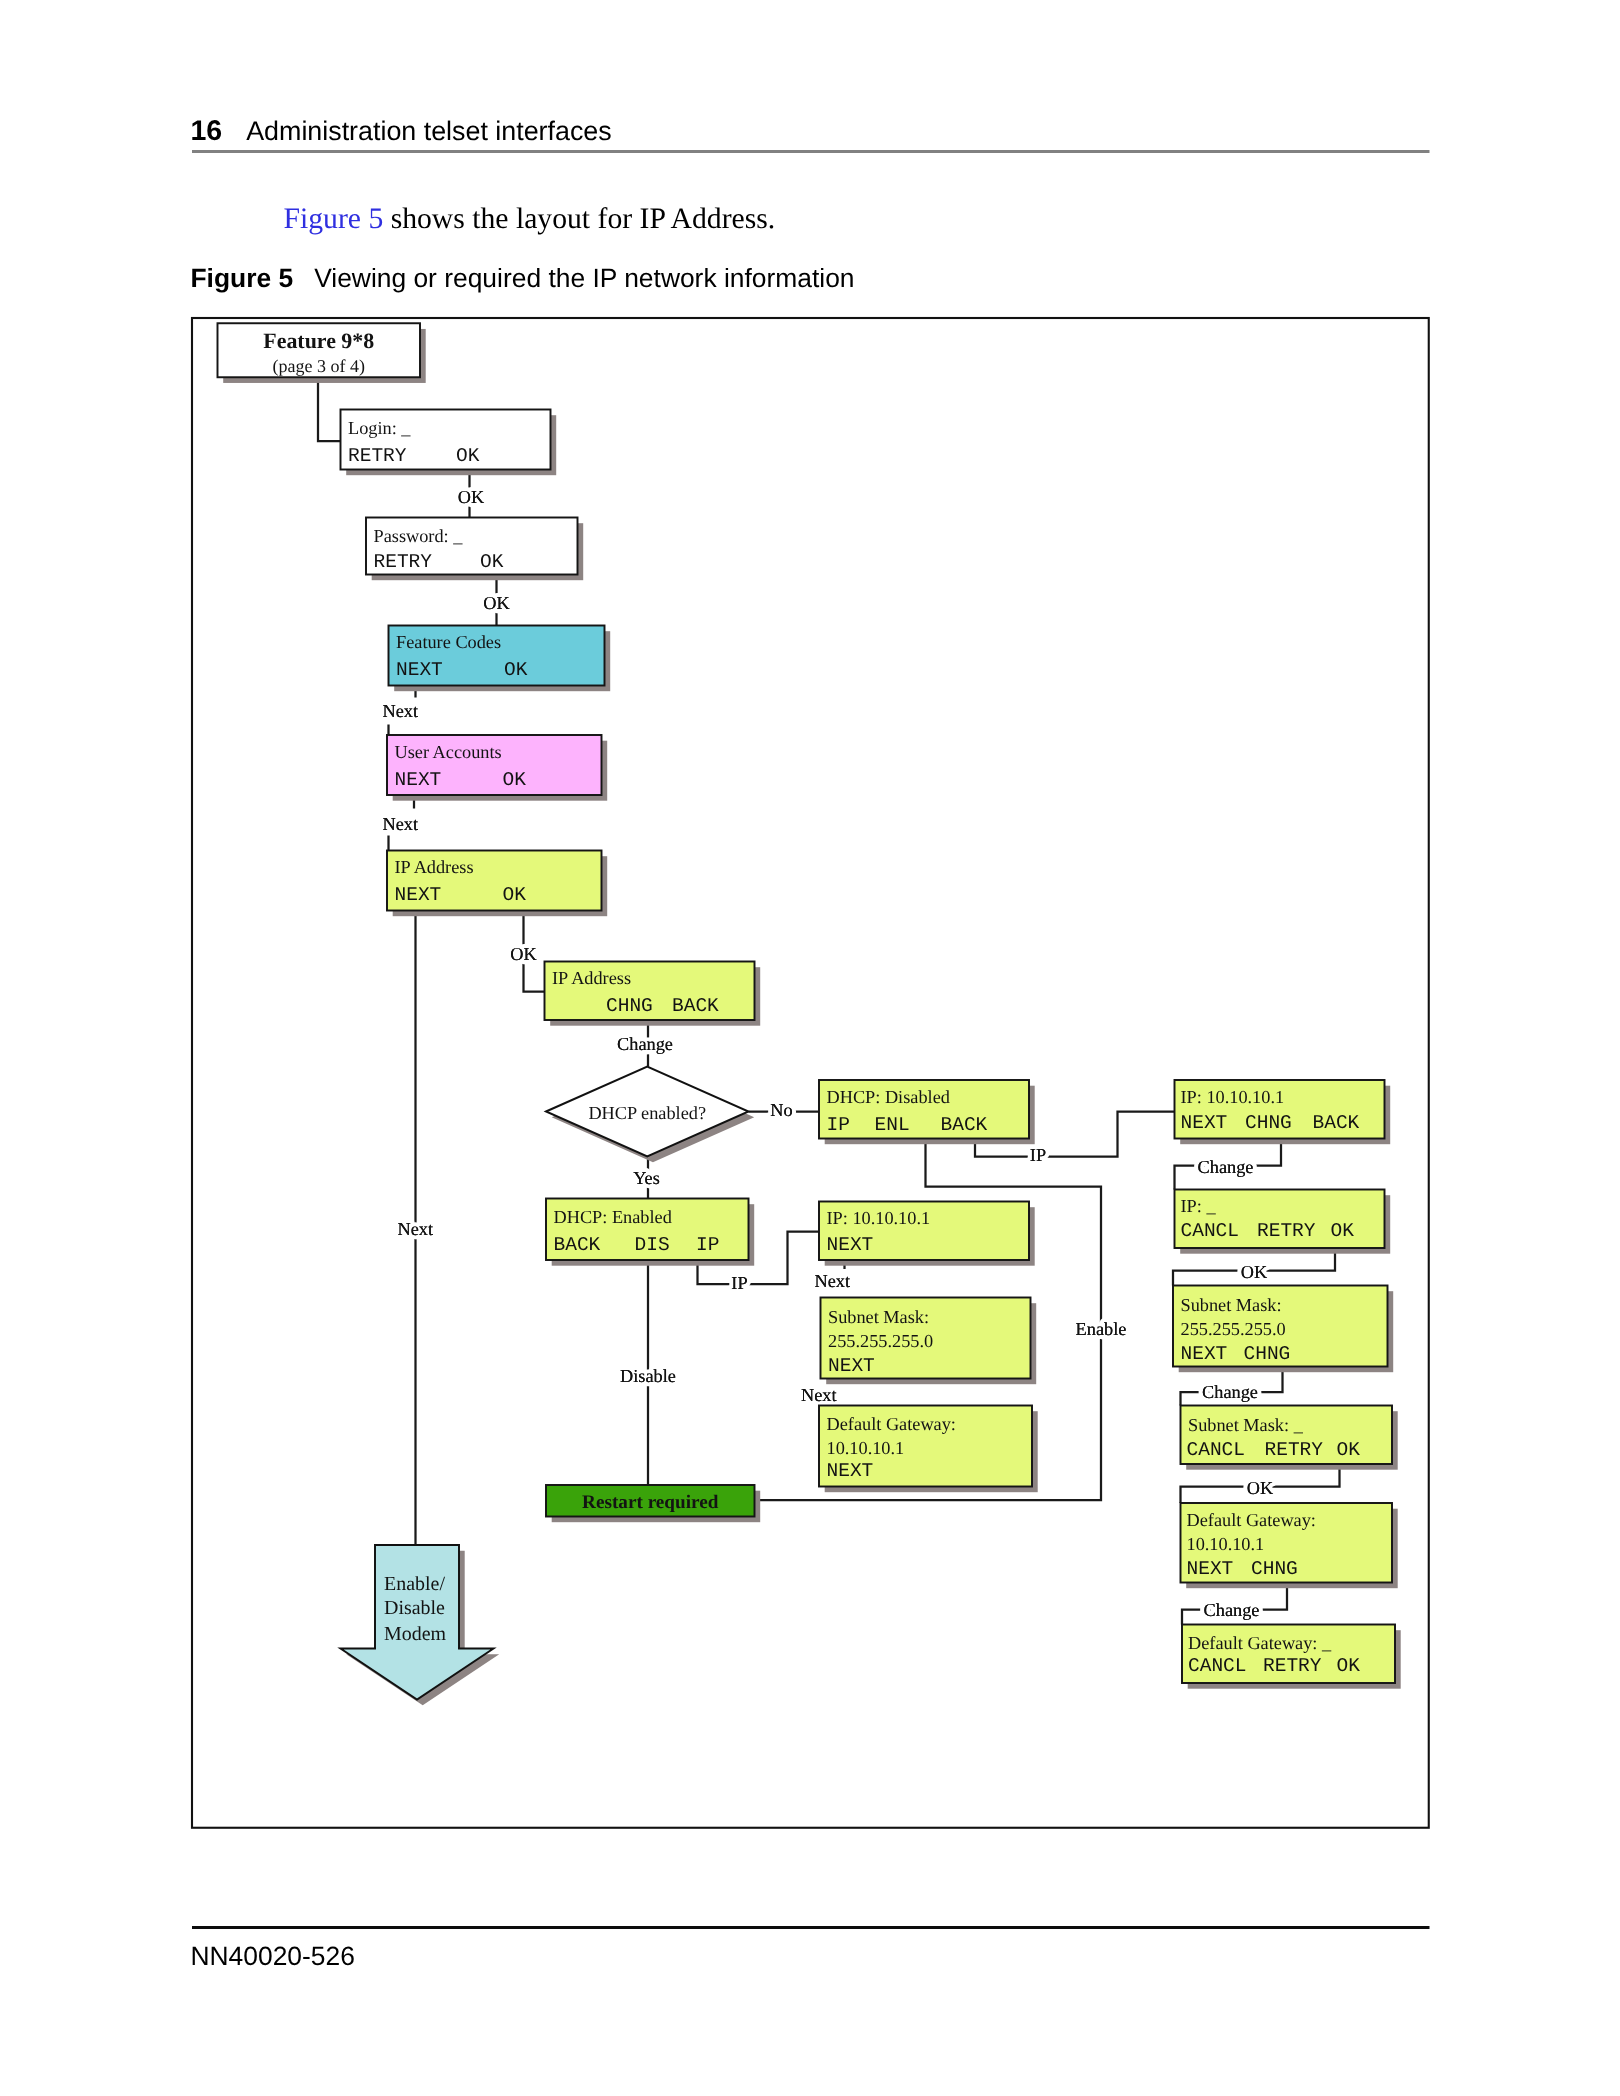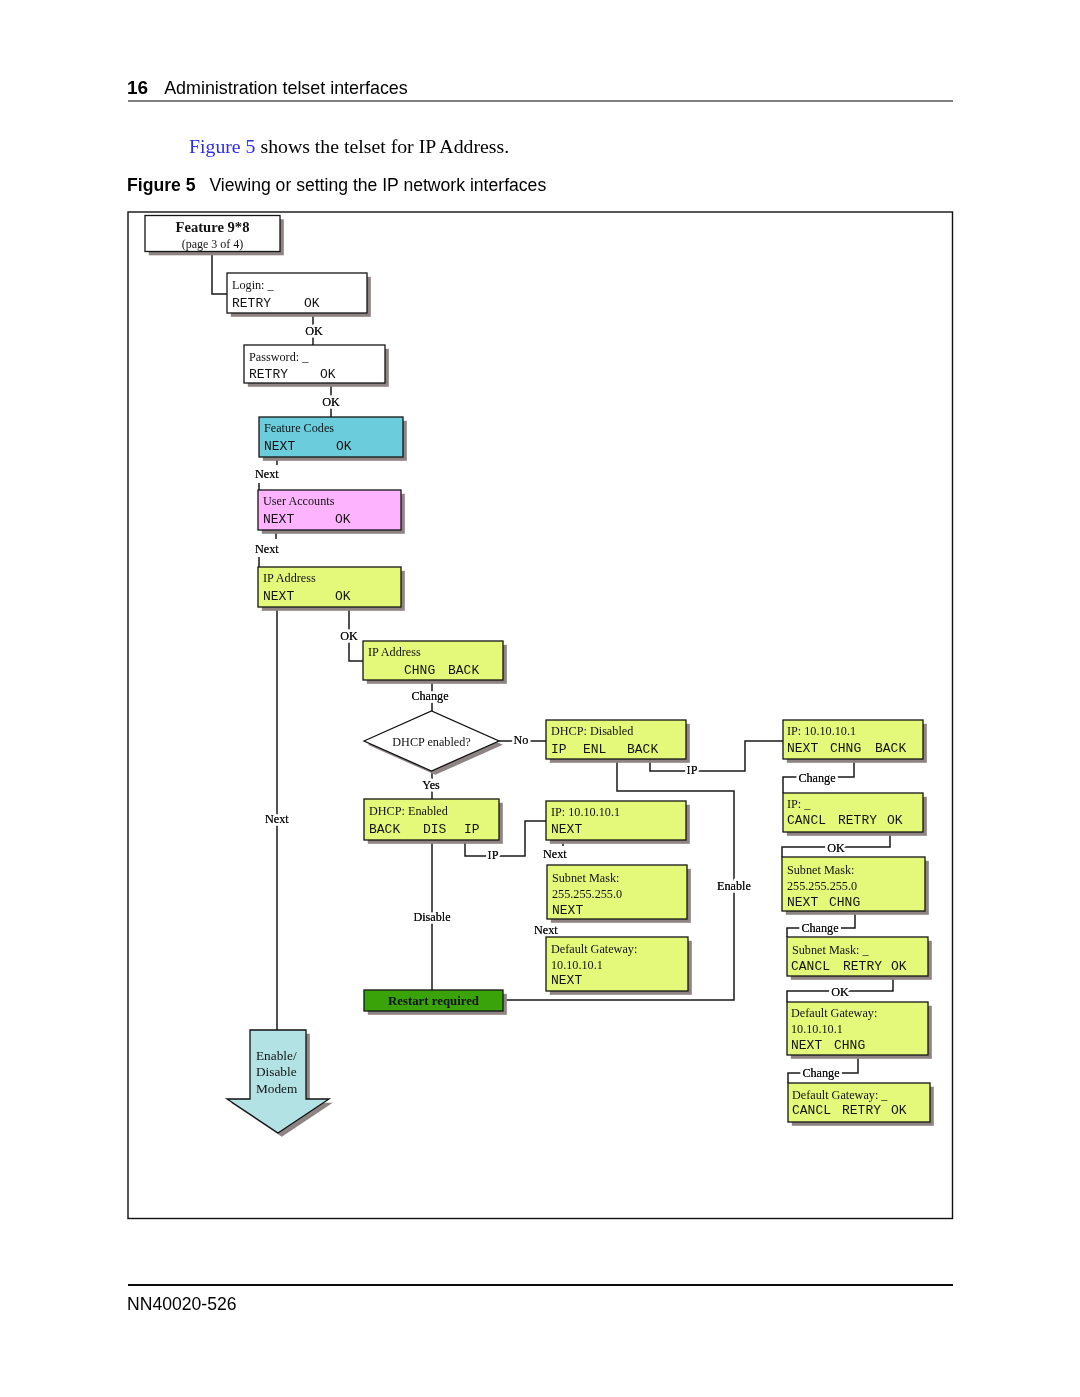--- a/index.html
+++ b/index.html
@@ -31,25 +31,25 @@
 <body>
 
 <div class="page">
 
   <div class="hdr">
     <span class="num">16</span><span class="ttl">Administration telset interfaces</span>
   </div>
   <div class="hdrrule"></div>
 
   <div class="intro">
-    <span class="lnk">Figure 5</span><span> shows the telset for IP Address.</span>
+    <span class="lnk">Figure 5</span><span> shows the layout for IP Address.</span>
   </div>
 
   <div class="cap">
-    <span class="lbl">Figure 5</span><span class="txt">Viewing or setting the IP network interfaces</span>
+    <span class="lbl">Figure 5</span><span class="txt">Viewing or required the IP network information</span>
   </div>
 
   <svg class="fig" id="figsvg" viewBox="0 0 1080 1397">
       <rect x="128" y="212" width="824.5" height="1006.5" fill="none" stroke="#111" stroke-width="1.4"></rect>
       <g>
         <path d="M212,251.5 L212,294 L227,294" fill="none" stroke="#1a1a1a" stroke-width="1.5" stroke-linejoin="miter" stroke-linecap="butt"></path>
         <path d="M313,313 L313,345" fill="none" stroke="#1a1a1a" stroke-width="1.5" stroke-linejoin="miter" stroke-linecap="butt"></path>
         <path d="M331,383 L331,417" fill="none" stroke="#1a1a1a" stroke-width="1.5" stroke-linejoin="miter" stroke-linecap="butt"></path>
         <path d="M277,457 L277,465 M259,483 L259,490" fill="none" stroke="#1a1a1a" stroke-width="1.5" stroke-linejoin="miter" stroke-linecap="butt"></path>
         <path d="M276,530 L276,539 M259,557 L259,567" fill="none" stroke="#1a1a1a" stroke-width="1.5" stroke-linejoin="miter" stroke-linecap="butt"></path>

